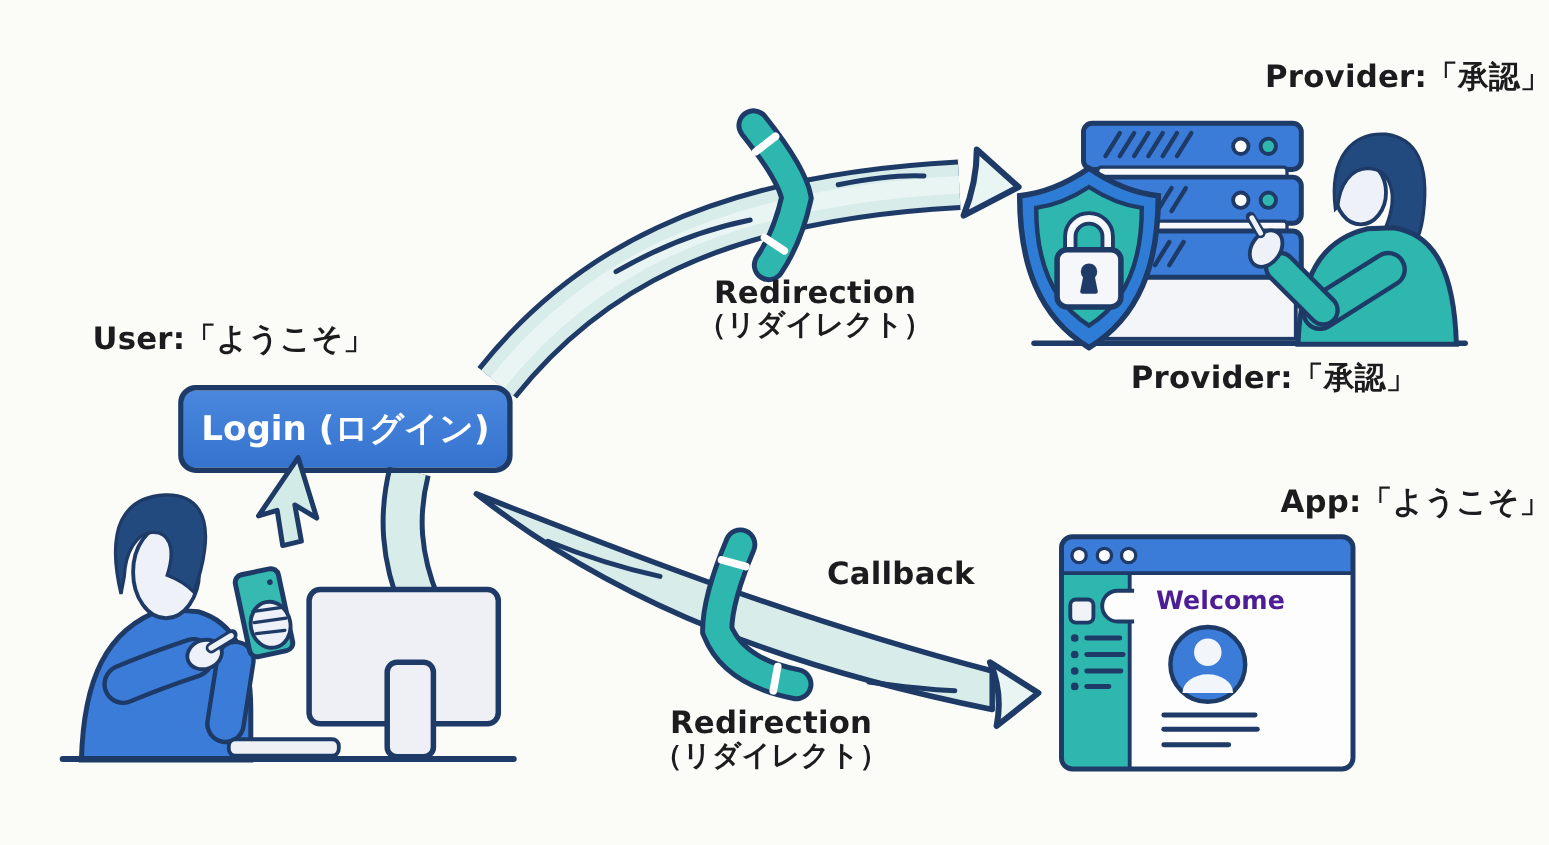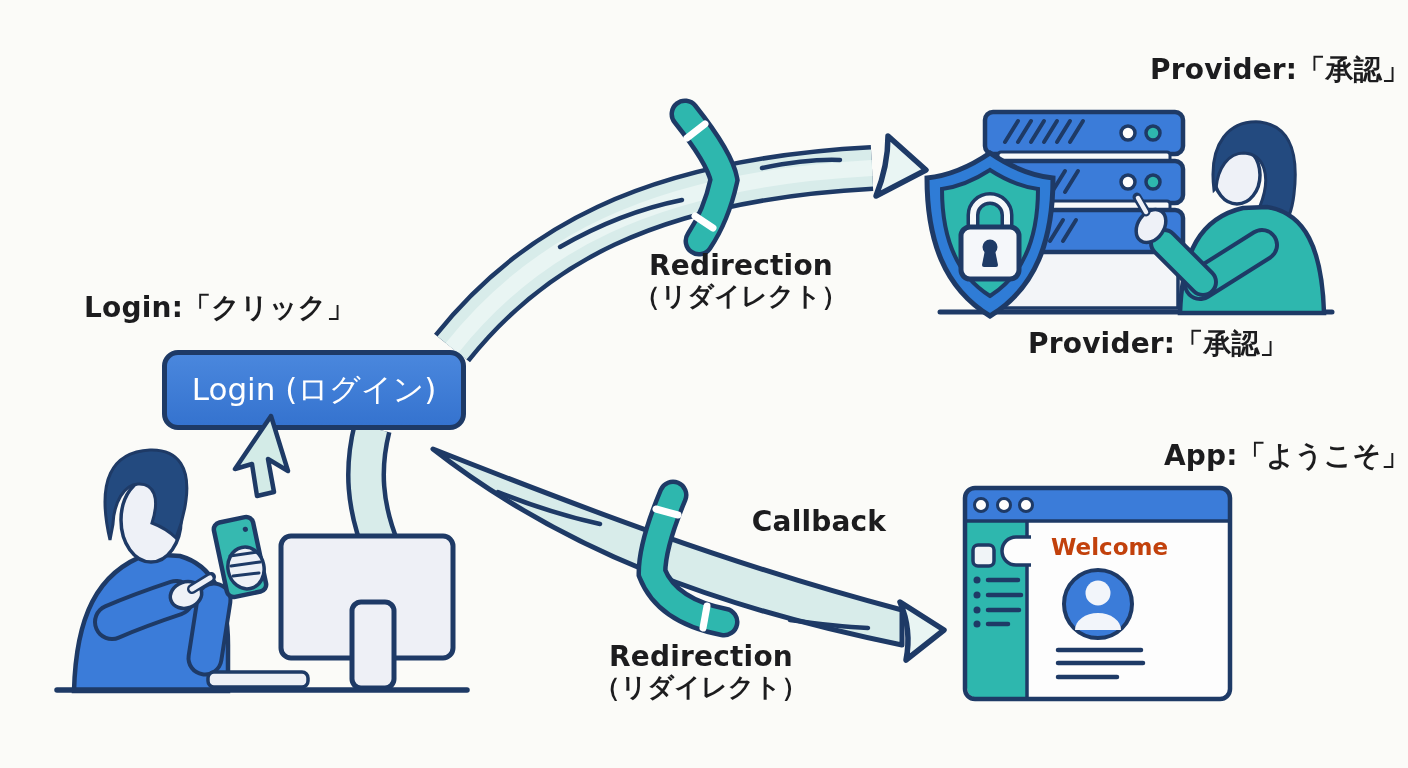--- a/index.html
+++ b/index.html
@@ -14,27 +14,27 @@
     position:absolute;z-index:10;font-weight:700;font-size:28px;
     color:#1c1c1e;white-space:nowrap;letter-spacing:.2px;line-height:1.15;
   }
   .lbl-center{transform:translateX(-50%);text-align:center;}
   .lbl .ja{font-size:26px;display:block;text-align:center;}
   .login-btn{
     position:absolute;z-index:10;left:162px;top:350px;width:304px;height:80px;
     background:linear-gradient(#4a87dd,#3573cf);
     border:5px solid #1e3a66;border-radius:16px;
     display:flex;align-items:center;justify-content:center;
-    font-weight:400;font-size:31px;color:#ffffff;cursor:pointer;
+    font-weight:700;font-size:31px;color:#ffffff;cursor:pointer;
     font-family:"DejaVu Sans","Liberation Sans",sans-serif;
     box-sizing:border-box;padding:0;
   }
   .welcome{
     position:absolute;z-index:10;left:1051px;top:534px;
-    font-weight:700;font-size:23px;color:#c2410c;white-space:nowrap;
+    font-weight:700;font-size:23px;color:#4c1d95;white-space:nowrap;
   }
   .cursor-layer{position:absolute;z-index:20;left:225px;top:408px;}
 </style>
 </head>
 <body>
 
 <div class="stage">
 
   <svg class="base" width="1408" height="768" viewBox="0 0 1408 768">
 
@@ -187,21 +187,21 @@
       </g>
       <g stroke="#1e3a66" stroke-width="4.5" stroke-linecap="round">
         <path d="M1058,650 h83"></path>
         <path d="M1058,663 h85"></path>
         <path d="M1058,677 h59"></path>
       </g>
       <rect x="965" y="488" width="265" height="211" rx="10" fill="none" stroke="#1e3a66" stroke-width="4.5"></rect>
     </g>
   </svg>
 
-  <div class="lbl" style="left:84px;top:292px;">Login:「クリック」</div>
+  <div class="lbl" style="left:84px;top:292px;">User:「ようこそ」</div>
 
   <button class="login-btn">Login (ログイン)</button>
 
   <div class="lbl lbl-center" style="left:741px;top:250px;">
     <span>Redirection</span>
     <span class="ja">（リダイレクト）</span>
   </div>
 
   <div class="lbl" style="left:1150px;top:54px;">Provider:「承認」</div>
 

